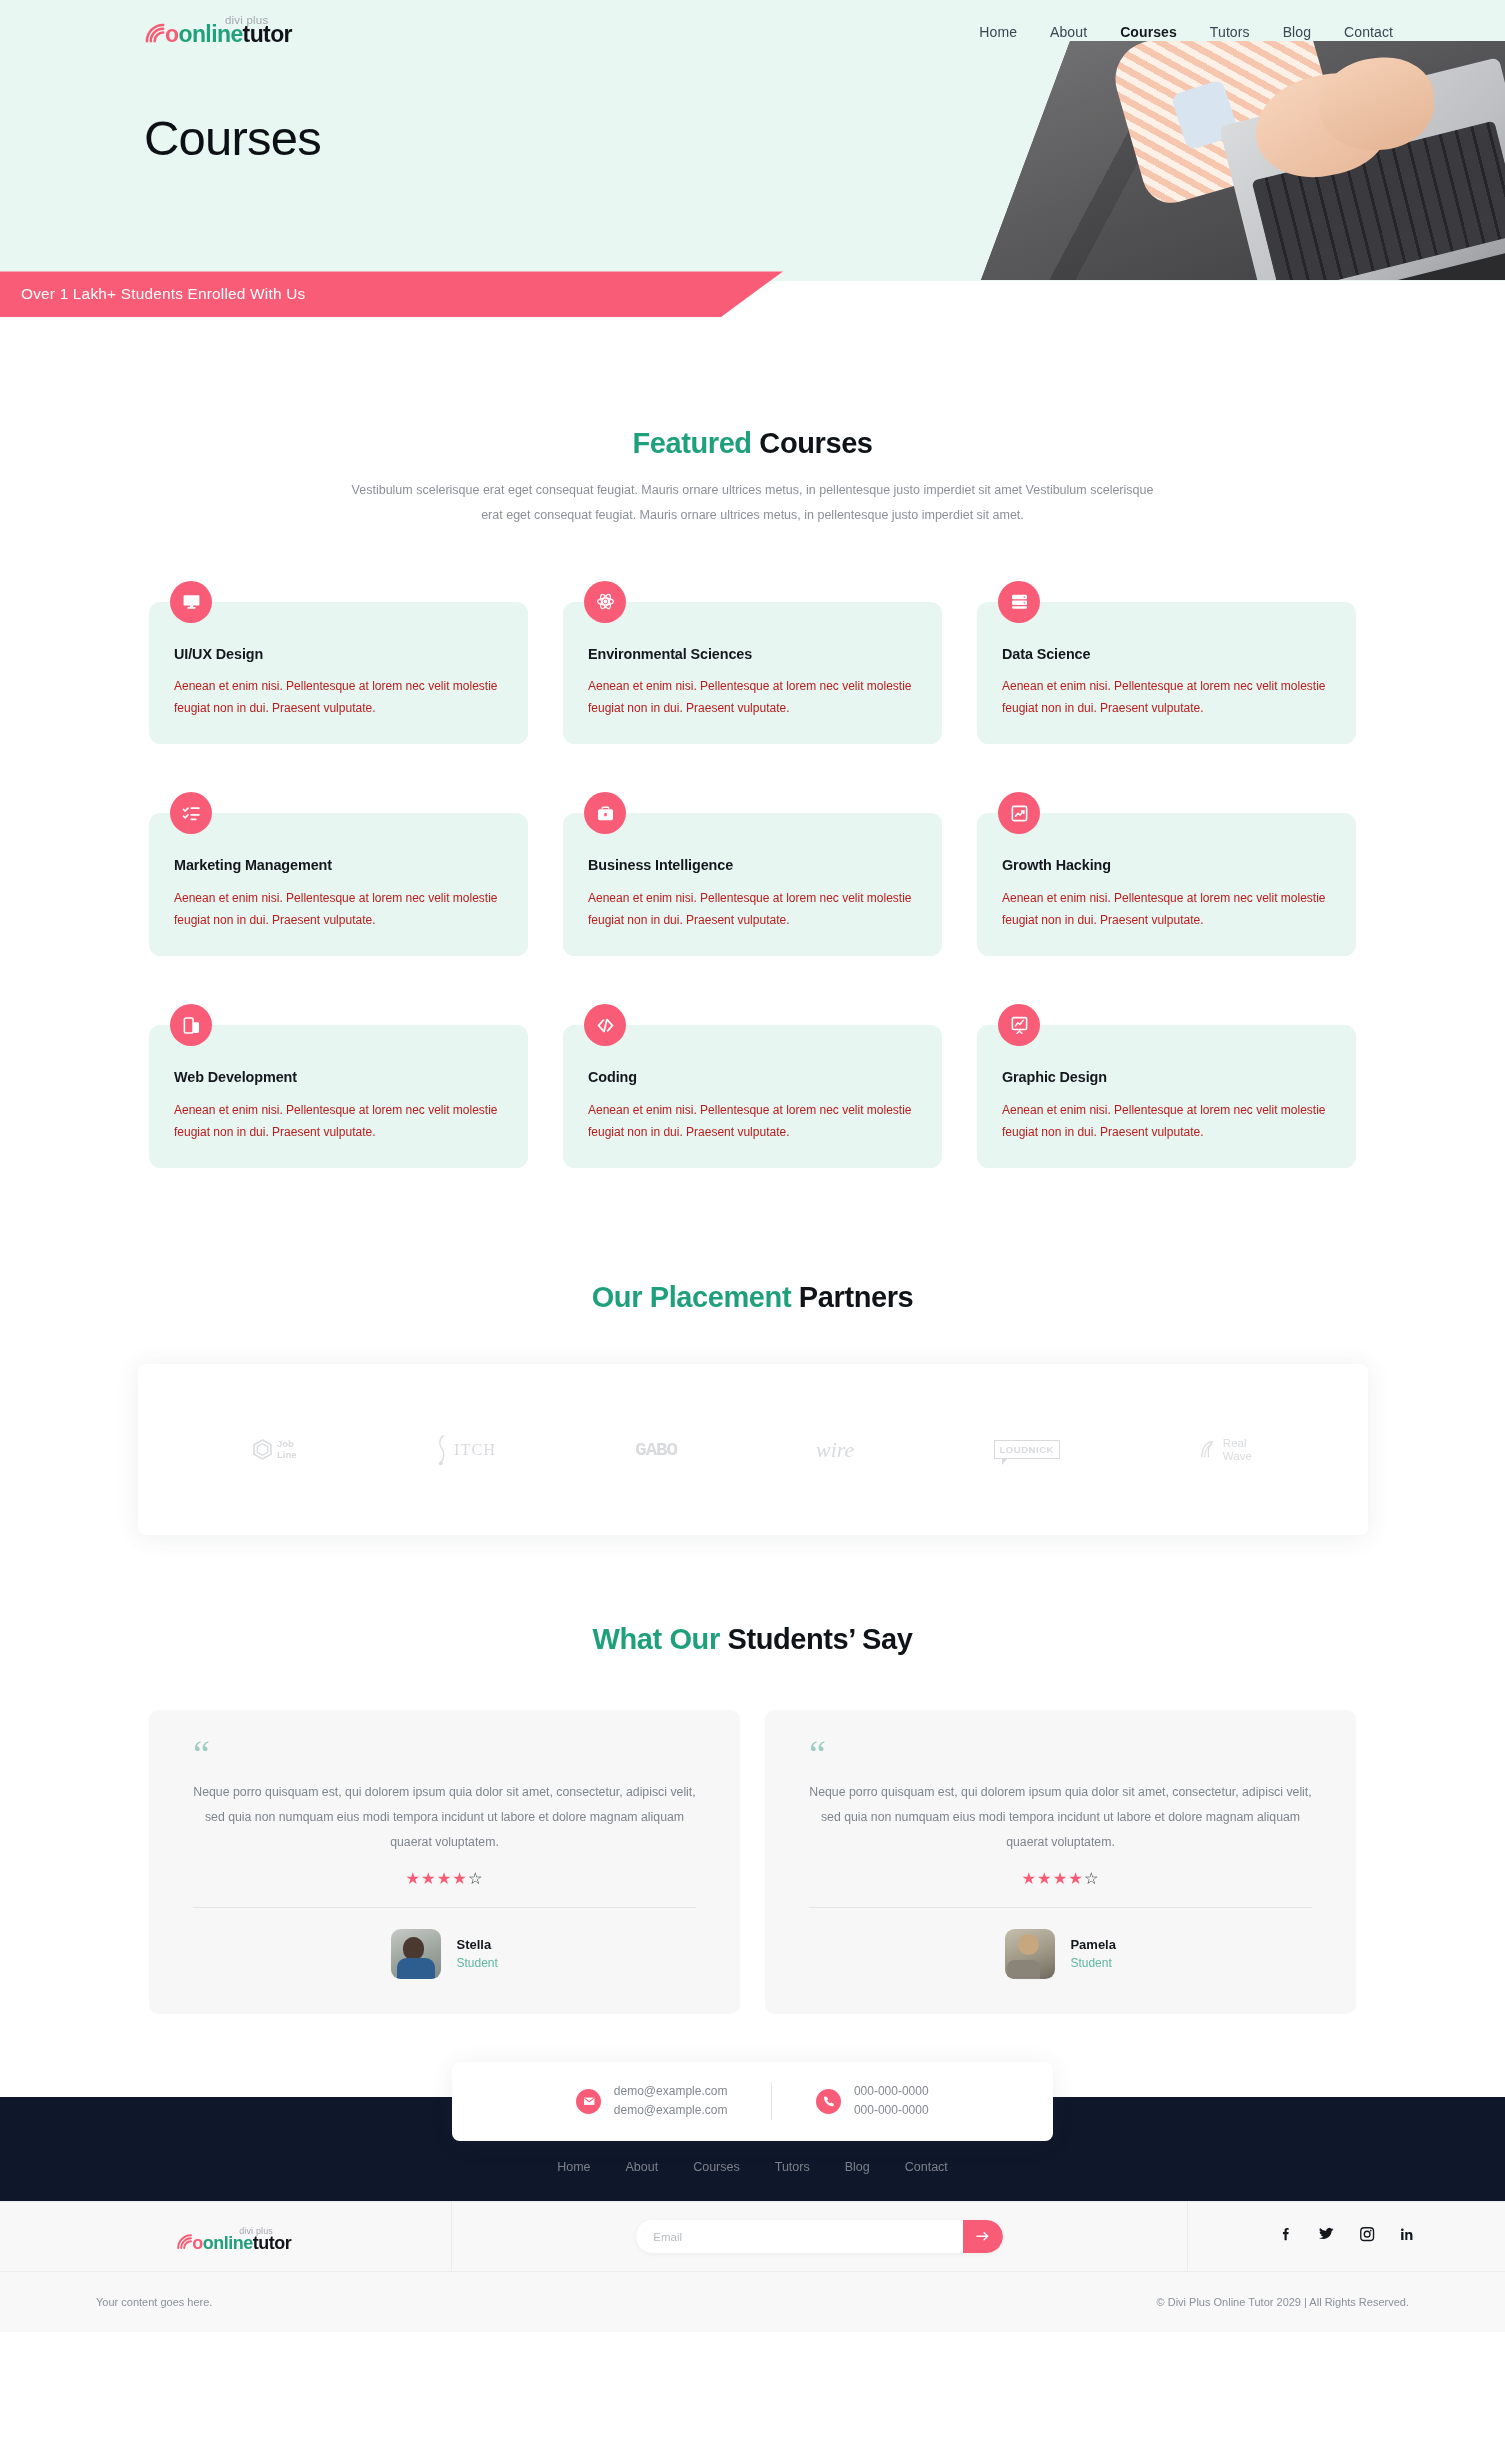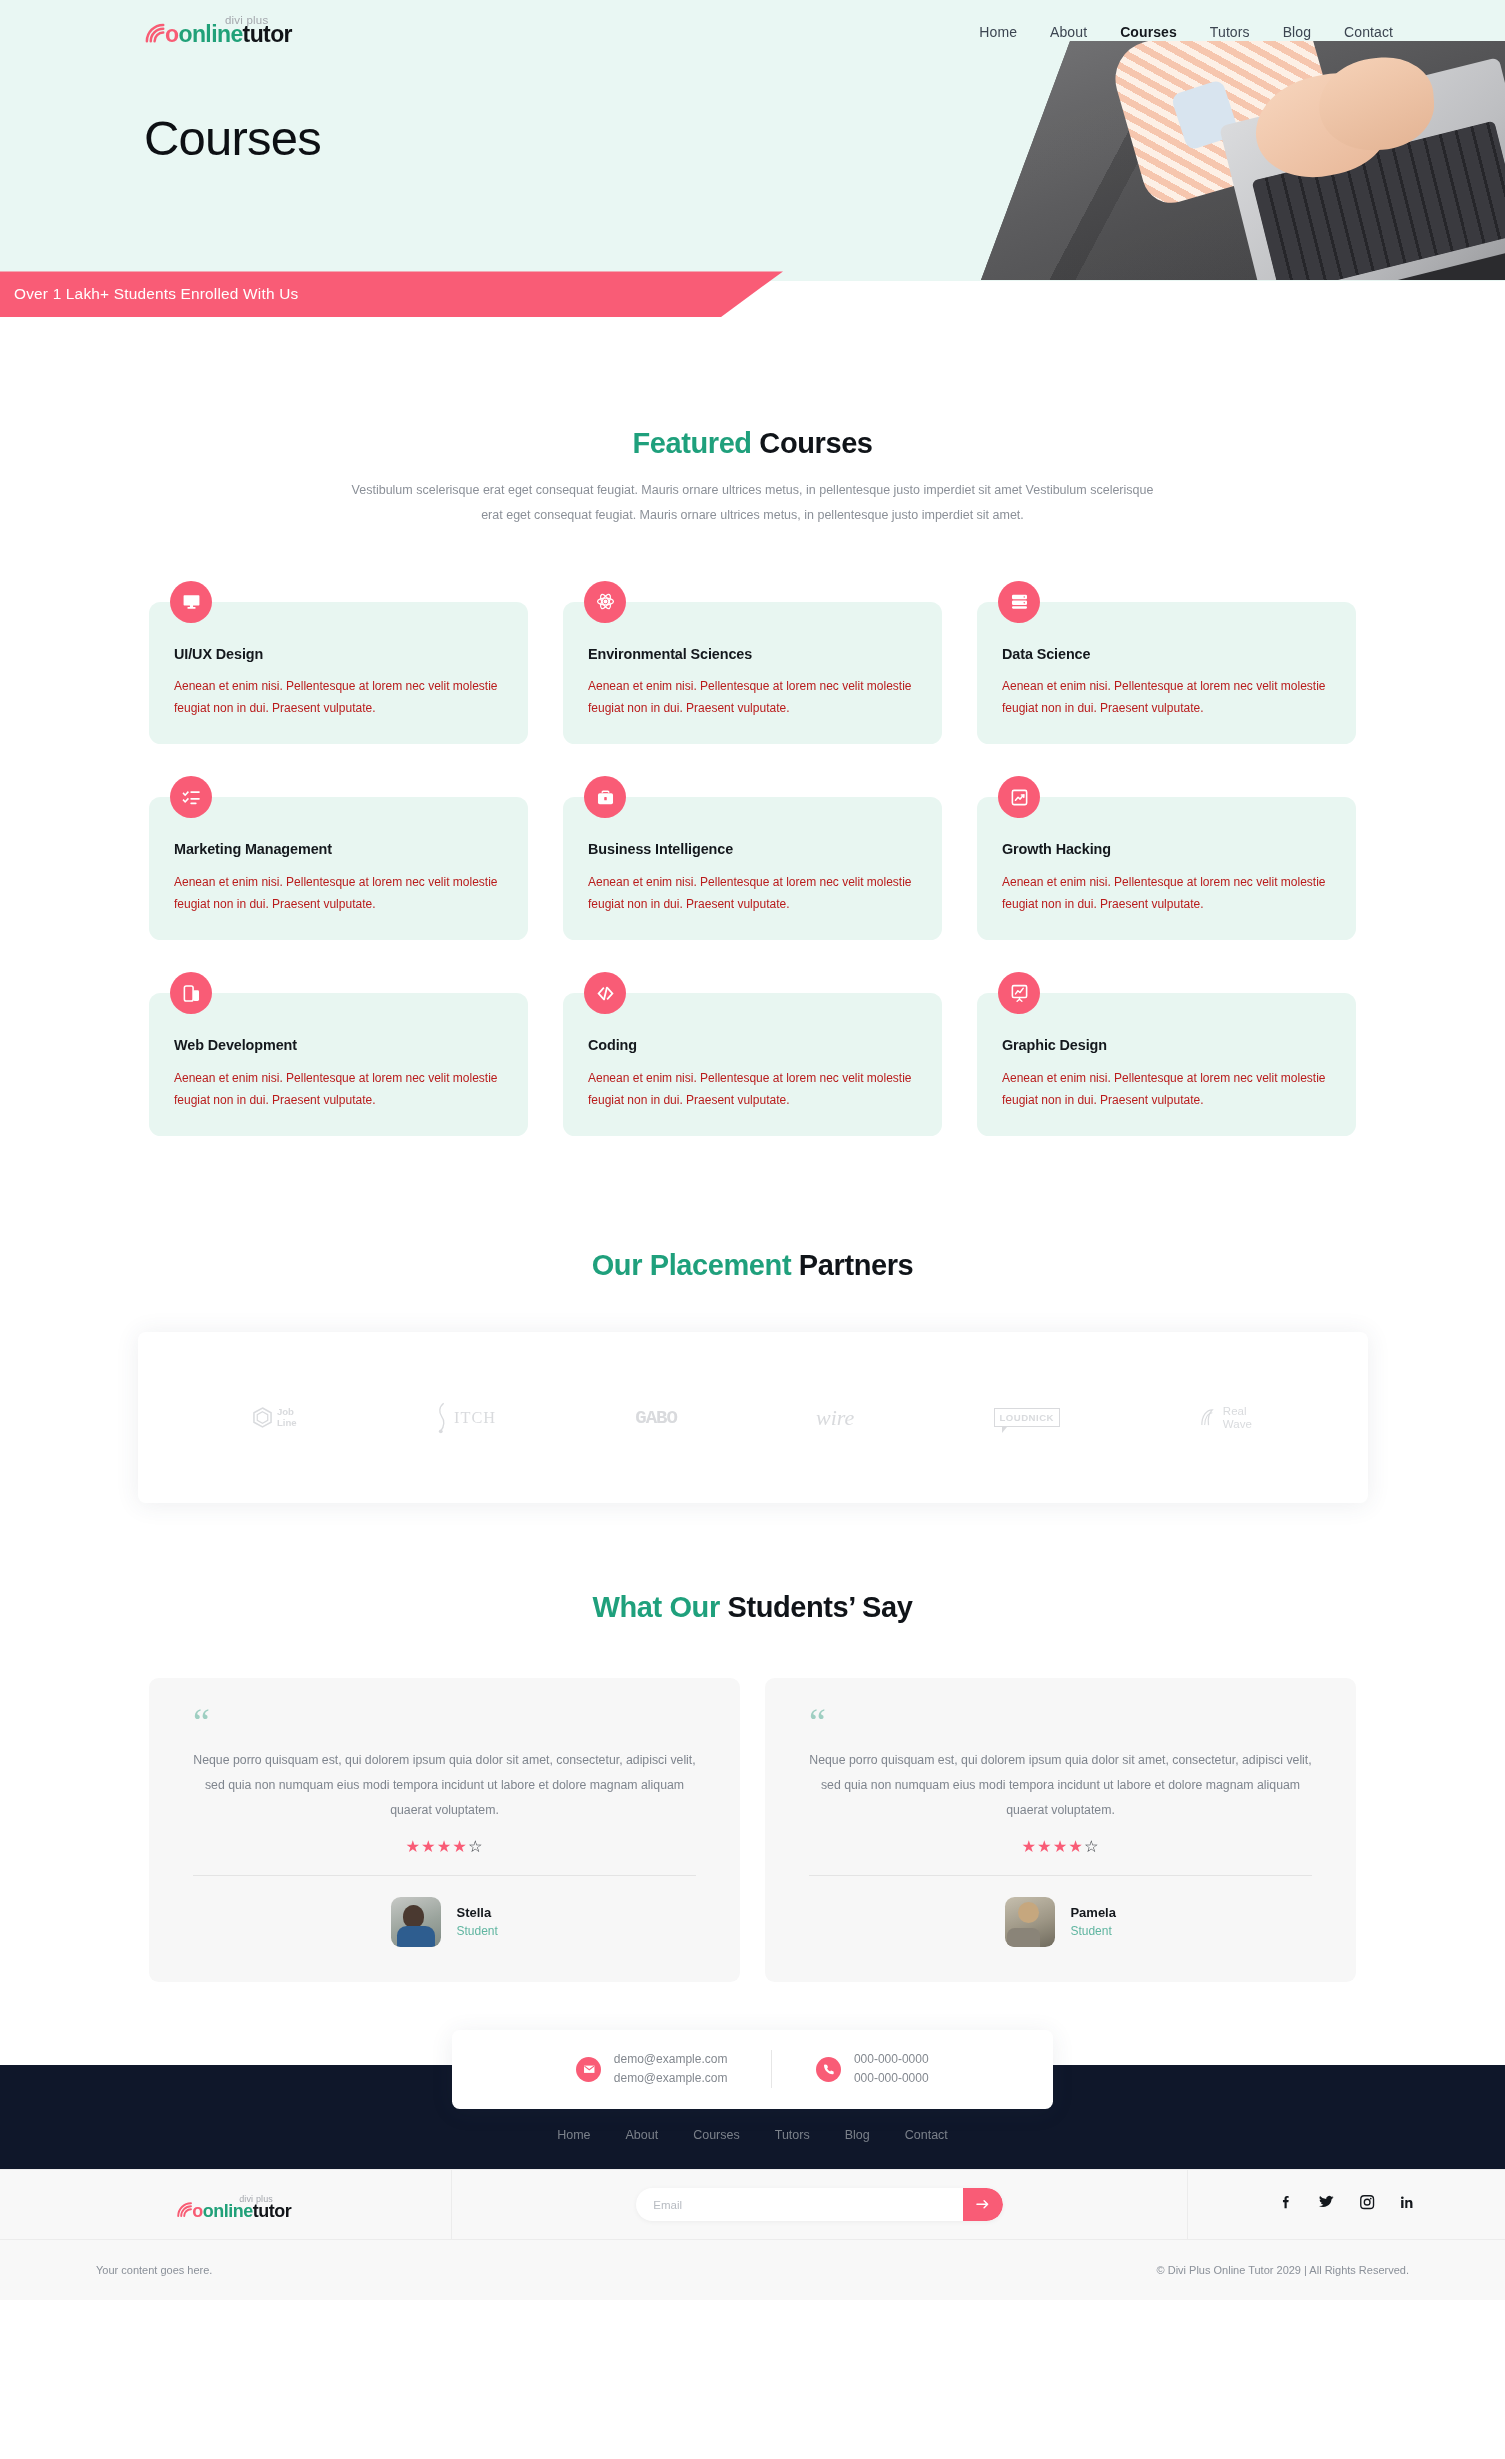--- a/index.html
+++ b/index.html
@@ -145,21 +145,21 @@
   .breadcrumb .sep { margin: 0 4.8px; }
 
   
   .pink-banner {
     position: relative;
     width: 783px;
     height: 46px;
     background: #f95c76;
     display: flex;
     align-items: center;
-    padding-left: 14px;
+    padding-left: 21px;
     -webkit-clip-path: polygon(0 0, 100% 0, 92% 100%, 0 100%);
     clip-path: polygon(0 0, 100% 0, 92% 100%, 0 100%);
     margin-top: -9.6px;
   }
   .pink-banner span {
     color: #ffffff;
     font-size: 15.4px;
     letter-spacing: 0.2px;
   }
 
@@ -182,21 +182,21 @@
     color: #8b9098;
   }
 
   
   .featured { padding: 110px 0 38px; }
   .cards {
     width: 1230px;
     margin: 53px auto 0;
     display: grid;
     grid-template-columns: repeat(3, 379px);
-    gap: 32px 35px;
+    gap: 48px 35px;
     justify-content: center;
   }
   .card {
     position: relative;
     background: #e8f6f1;
     border-radius: 11.5px;
     padding: 44px 25px 25px;
     min-height: 142px;
     margin-top: 21px;
   }

